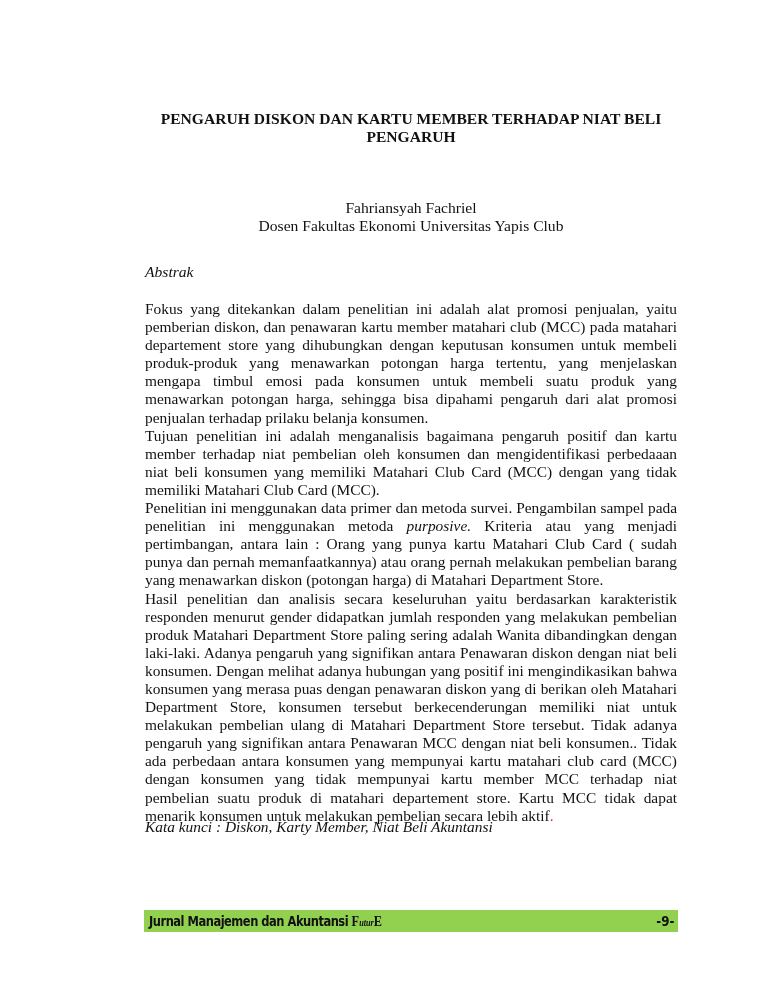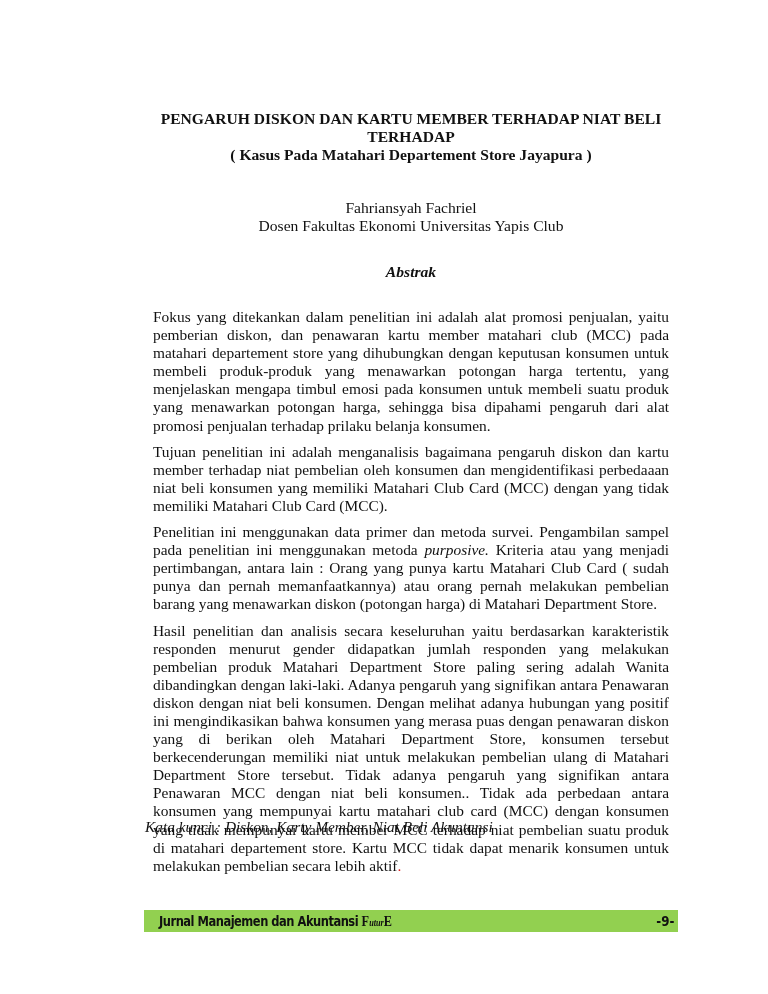--- a/index.html
+++ b/index.html
@@ -3,61 +3,60 @@
 <meta charset="utf-8">
 <style>
   html, body { margin:0; padding:0; background:#ffffff; }
   body { width:768px; height:994px; position:relative; overflow:hidden;
          font-family:"Liberation Serif", "DejaVu Serif", serif; color:#111; }
   .page { position:absolute; left:0; top:0; width:768px; height:821px; }
   .title-block { position:absolute; left:145px; width:532px; top:110px; text-align:center;
                  font-weight:bold; font-size:15.6px; line-height:18px; }
   .author-block { position:absolute; left:145px; width:532px; top:199px; text-align:center;
                   font-weight:normal; font-size:15.6px; line-height:18px; }
-  .abstract-heading { position:absolute; left:145px; width:532px; top:263px; text-align:center;
-                      font-weight:bold; font-style:italic; font-size:15.6px; line-height:18px; }
+  .abstract-heading { position:absolute; left:145px; width:532px; top:263px; text-align:left;
+                      font-weight:normal; font-style:italic; font-size:15.6px; line-height:18px; }
   .abstract-body { position:absolute; left:145px; width:532px; top:300px;
                    font-size:15.4px; line-height:18.1px; text-align:justify; }
-  .abstract-body p { margin:8px; text-align:justify; text-align-last:left; }
+  .abstract-body p { margin:0; text-align:justify; text-align-last:left; }
   .abstract-body em { }
   .red-dot { color:#e02020; }
   .keywords { position:absolute; left:145px; width:532px; top:818px;
               font-style:italic; font-size:15.4px; line-height:18px; }
   .footer-bar { position:absolute; left:144px; top:910px; width:534px; height:22px;
                 background:#92d050; display:flex; align-items:center; justify-content:space-between;
-                box-sizing:border-box; padding:0 4px 0 15px; }
+                box-sizing:border-box; padding:0 4px 0 5px; }
   .footer-journal { font-family:"DejaVu Sans", "Liberation Sans", sans-serif; font-weight:bold;
                     font-size:14px; letter-spacing:-0.6px; color:#111; transform:scaleX(0.82);
                     transform-origin:left center; white-space:nowrap; }
   .footer-journal .future { font-family:"Liberation Serif", serif; font-size:15px; letter-spacing:0; }
   .footer-journal .future small { font-style:italic; font-size:10px; }
   .footer-page { font-family:"DejaVu Sans", sans-serif; font-weight:bold; font-size:14px; color:#111;
                  transform:scaleX(0.85); transform-origin:right center; }
 </style>
 </head>
 <body>
 
 <div class="page">
 
   <div class="title-block">
     <div>PENGARUH DISKON DAN KARTU MEMBER TERHADAP NIAT BELI</div>
-    <div>TERHADAP</div>
-    <div>( Kasus Pada Matahari Departement Store Jayapura )</div>
+    <div>PENGARUH</div>
   </div>
 
   <div class="author-block">
     <div>Fahriansyah Fachriel</div>
     <div>Dosen Fakultas Ekonomi Universitas Yapis Club</div>
   </div>
 
   <div class="abstract-heading">Abstrak</div>
 
   <div class="abstract-body">
     <p>Fokus yang ditekankan dalam penelitian ini adalah alat promosi penjualan, yaitu pemberian  diskon, dan penawaran kartu member matahari club (MCC) pada matahari departement store yang dihubungkan dengan keputusan konsumen untuk membeli produk-produk yang menawarkan potongan harga tertentu, yang menjelaskan mengapa timbul emosi pada konsumen untuk membeli suatu produk yang menawarkan potongan harga, sehingga bisa dipahami pengaruh dari alat promosi penjualan terhadap prilaku belanja konsumen.</p>
-    <p>Tujuan penelitian ini adalah menganalisis bagaimana pengaruh diskon dan kartu member terhadap niat pembelian oleh konsumen dan mengidentifikasi perbedaaan niat beli konsumen yang memiliki Matahari Club Card (MCC) dengan yang tidak memiliki Matahari Club Card (MCC).</p>
+    <p>Tujuan penelitian ini adalah menganalisis bagaimana pengaruh positif dan kartu member terhadap niat pembelian oleh konsumen dan mengidentifikasi perbedaaan niat beli konsumen yang memiliki Matahari Club Card (MCC) dengan yang tidak memiliki Matahari Club Card (MCC).</p>
     <p><span>Penelitian ini menggunakan data primer dan metoda survei. Pengambilan sampel pada penelitian ini menggunakan metoda </span><em>purposive.</em><span> Kriteria atau yang menjadi pertimbangan, antara lain :  Orang yang punya kartu Matahari Club Card ( sudah punya dan pernah memanfaatkannya) atau orang pernah melakukan pembelian barang yang menawarkan diskon (potongan harga) di Matahari Department Store.</span></p>
     <p><span>Hasil penelitian dan analisis secara keseluruhan yaitu berdasarkan karakteristik responden menurut gender didapatkan jumlah responden yang melakukan pembelian produk Matahari Department Store paling sering adalah Wanita dibandingkan dengan laki-laki. Adanya pengaruh yang signifikan antara Penawaran diskon dengan niat beli konsumen. Dengan melihat adanya hubungan yang positif ini mengindikasikan bahwa konsumen yang merasa puas dengan penawaran diskon yang di berikan oleh Matahari Department Store, konsumen tersebut berkecenderungan memiliki niat untuk melakukan pembelian ulang di Matahari Department Store tersebut. Tidak adanya pengaruh yang signifikan antara Penawaran MCC dengan niat beli konsumen.. Tidak ada perbedaan  antara konsumen yang mempunyai kartu matahari club card (MCC) dengan konsumen yang tidak mempunyai kartu member MCC terhadap niat pembelian suatu produk di matahari departement store. Kartu MCC tidak dapat menarik konsumen untuk melakukan pembelian secara lebih aktif</span><span class="red-dot">.</span></p>
   </div>
 
   <div class="keywords">Kata kunci : Diskon, Karty Member, Niat Beli Akuntansi</div>
 
   <div class="footer-bar">
     <span class="footer-journal"><span>Jurnal Manajemen  dan Akuntansi </span><span class="future"><span>F</span><small>utur</small><span>E</span></span></span>
     <span class="footer-page">-9-</span>
   </div>

